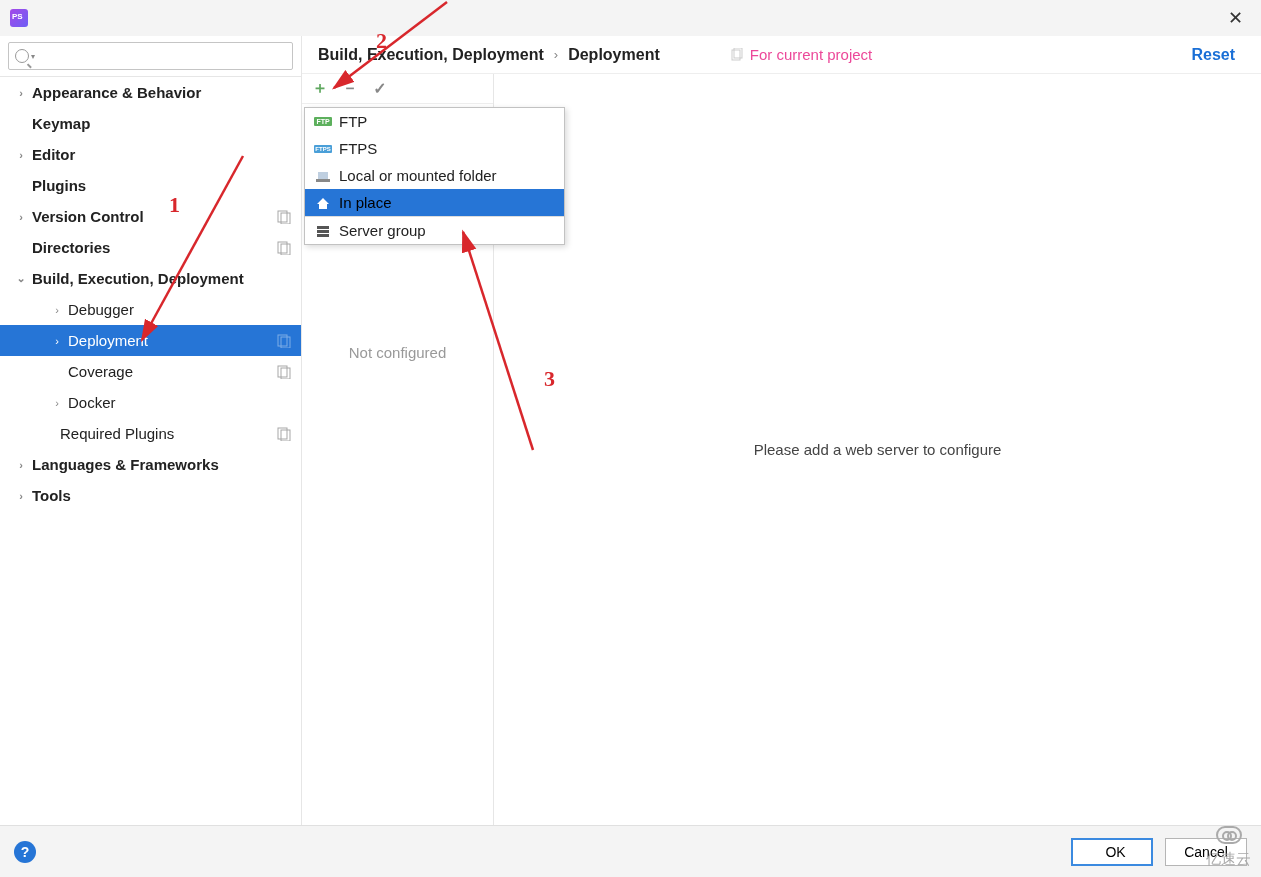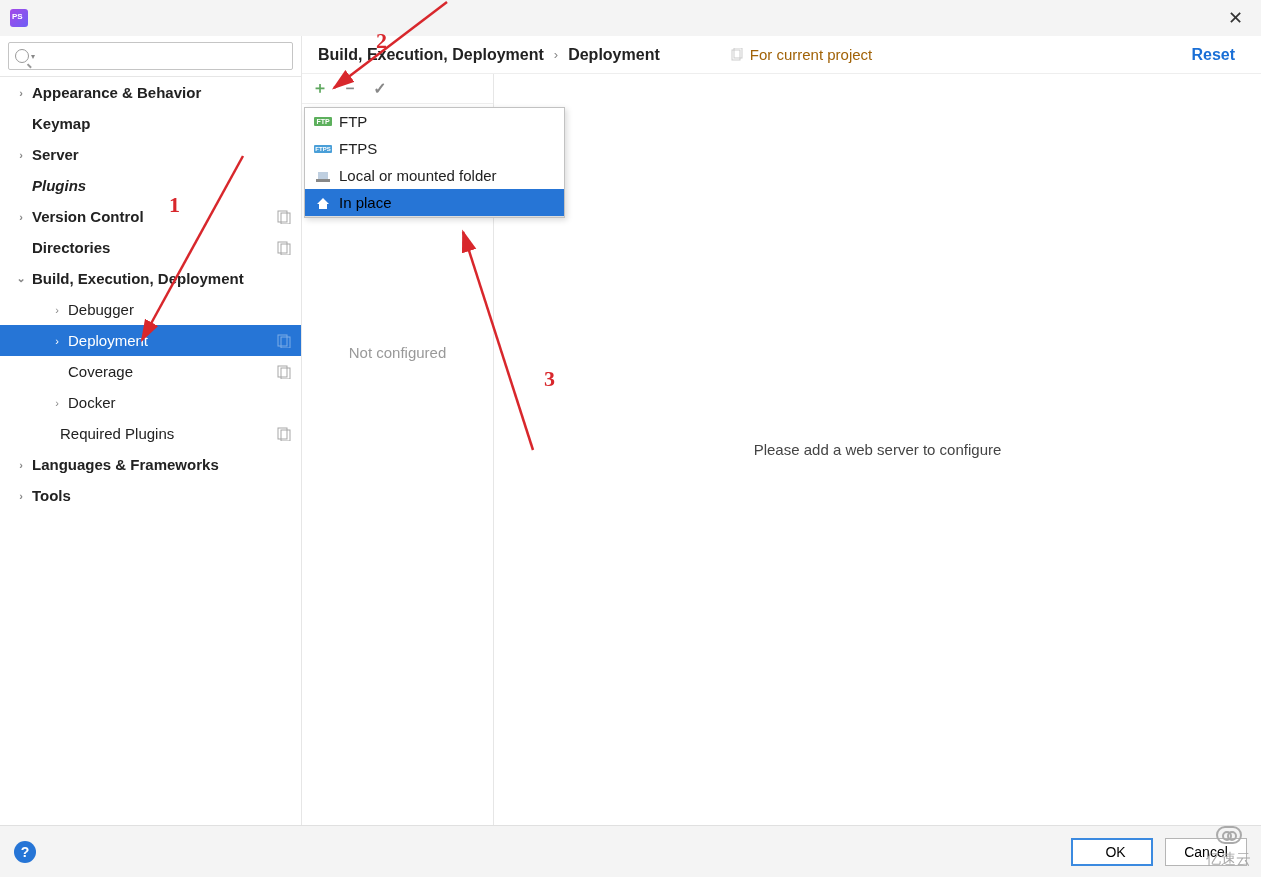--- a/index.html
+++ b/index.html
@@ -26,21 +26,21 @@
 .side-item.selected { background:#2675d6; color:#fff;}
 .side-item.selected .arrow{color:#fff;}
 .side-item.sub2 { padding-left: 52px;}
 .side-badge { margin-left:auto; width:14px;height:14px; opacity:0.4;}
 .side-badge svg{width:100%;height:100%;}
 
 .main { flex:1; display:flex; flex-direction:column; position:relative;}
 .crumbs { height:38px; display:flex; align-items:center; padding: 0 16px; border-bottom:1px solid #eee;}
 .crumb { font-size:16px; font-weight:700; color:#222;}
 .crumb-sep { margin: 0 10px; color:#888; font-size:13px;}
-.proj-hint { margin-left: 70px; display:flex;align-items:center;color:#a16207;font-size:15px;}
+.proj-hint { margin-left: 70px; display:flex;align-items:center;color:#ec4899;font-size:15px;}
 .proj-hint .copy-ico{width:14px;height:14px;margin-right:6px;opacity:0.5;}
 .reset { margin-left:auto; color:#1a6fd6; font-size:16px; font-weight:600; cursor:pointer; padding-right:10px;}
 
 .main-body { flex:1; display:flex;}
 .list-col { width:192px; border-right:1px solid #e6e6e6; display:flex; flex-direction:column;}
 .toolbar { height:30px; display:flex; align-items:center; gap:14px; padding: 0 10px; border-bottom:1px solid #eee;}
 .tb-btn { width:16px;height:16px; color:#888; font-size:16px; font-weight:bold; cursor:pointer; display:flex;align-items:center;justify-content:center;}
 .tb-btn.check::before{content:"✓";}
 .not-conf { text-align:center; color:#999; font-size:15px; margin-top:240px;}
 
@@ -92,23 +92,23 @@
         <div class="side-item bold" style="font-weight: 700;">
           <span class="arrow">›</span>
           <span>Appearance &amp; Behavior</span>
         </div>
         <div class="side-item bold" style="font-weight: 700;">
           <span class="spacer"></span>
           <span>Keymap</span>
         </div>
         <div class="side-item bold" style="font-weight: 700;">
           <span class="arrow">›</span>
-          <span>Server</span>
-        </div>
-        <div class="side-item bold" style="font-weight: 700; font-style: italic;">
+          <span>Editor</span>
+        </div>
+        <div class="side-item bold" style="font-weight: 700;">
           <span class="spacer"></span>
           <span>Plugins</span>
         </div>
         <div class="side-item bold" style="font-weight: 700;">
           <span class="arrow">›</span>
           <span>Version Control</span>
           <span class="side-badge"><svg viewBox="0 0 14 14">
               <rect x="1" y="1" width="9" height="11" fill="none" stroke="currentColor"></rect>
               <rect x="4" y="3" width="9" height="11" fill="none" stroke="currentColor"></rect>
             </svg></span>
@@ -231,20 +231,30 @@
     </div>
     <div class="popup-item sel">
       <span class="pi-icon">
         <svg width="16" height="14" viewBox="0 0 16 14">
           <path d="M8 2 L14 8 L12 8 L12 13 L4 13 L4 8 L2 8 Z" fill="#fff"></path>
         </svg>
       </span>
       <span>In place</span>
     </div>
     <div class="popup-divider"></div>
+    <div class="popup-item">
+      <span class="pi-icon">
+        <svg width="16" height="14" viewBox="0 0 16 14">
+          <rect x="2" y="2" width="12" height="3" fill="#555"></rect>
+          <rect x="2" y="6" width="12" height="3" fill="#555"></rect>
+          <rect x="2" y="10" width="12" height="3" fill="#555"></rect>
+        </svg>
+      </span>
+      <span>Server group</span>
+    </div>
   </div>
 
 <svg class="anno" style="left:0;top:0;width:1261px;height:877px;">
   <defs>
     <marker id="ah" markerWidth="10" markerHeight="10" refX="8" refY="3" orient="auto">
       <path d="M0,0 L9,3 L0,6 Z" fill="#d8272c"></path>
     </marker>
   </defs>
   <line x1="243" y1="156" x2="142" y2="340" stroke="#d8272c" stroke-width="2.5" marker-end="url(#ah)"></line>
   <line x1="447" y1="2" x2="334" y2="88" stroke="#d8272c" stroke-width="2.5" marker-end="url(#ah)"></line>

